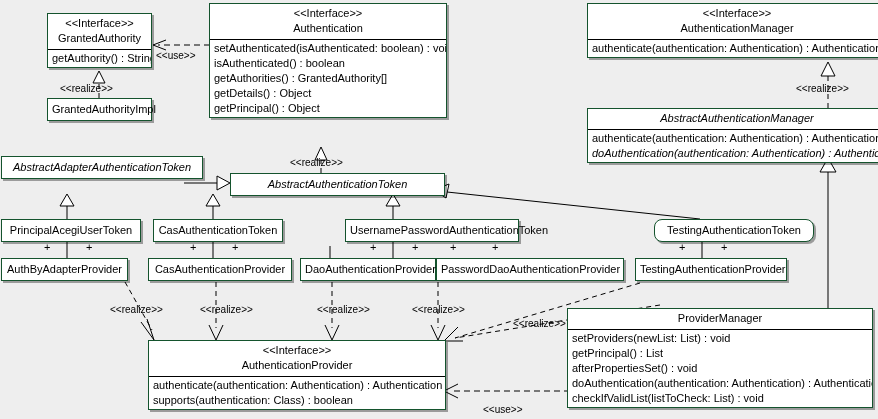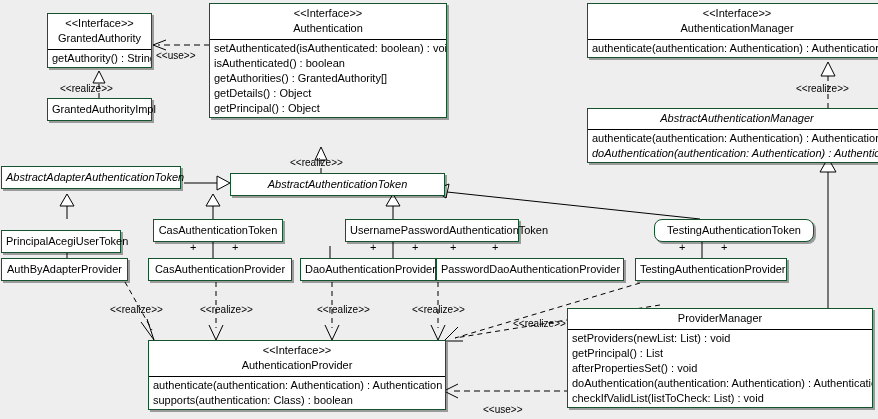--- a/index.html
+++ b/index.html
@@ -210,33 +210,33 @@
     <div class="hdr">
       <span class="cname">AbstractAuthenticationManager</span>
     </div>
     <div class="sep"></div>
     <div class="ops">
       <div class="op">authenticate(authentication: Authentication) : Authentication</div>
       <div class="op abstract">doAuthentication(authentication: Authentication) : Authentication</div>
     </div>
   </div>
 
-  <div class="uml simple abstract" style="left:1px;top:166px;width:180px;">
+  <div class="uml simple abstract" style="left:1px;top:156px;width:202px;">
     <div class="hdr">
       <span class="cname">AbstractAdapterAuthenticationToken</span>
     </div>
   </div>
 
   <div class="uml simple abstract" style="left:230px;top:173px;width:215px;">
     <div class="hdr">
       <span class="cname">AbstractAuthenticationToken</span>
     </div>
   </div>
 
-  <div class="uml simple" style="left:1px;top:230px;width:120px;">
+  <div class="uml simple" style="left:1px;top:219px;width:140px;">
     <div class="hdr">
       <span class="cname">PrincipalAcegiUserToken</span>
     </div>
   </div>
 
   <div class="uml simple" style="left:153px;top:219px;width:130px;">
     <div class="hdr">
       <span class="cname">CasAuthenticationToken</span>
     </div>
   </div>

